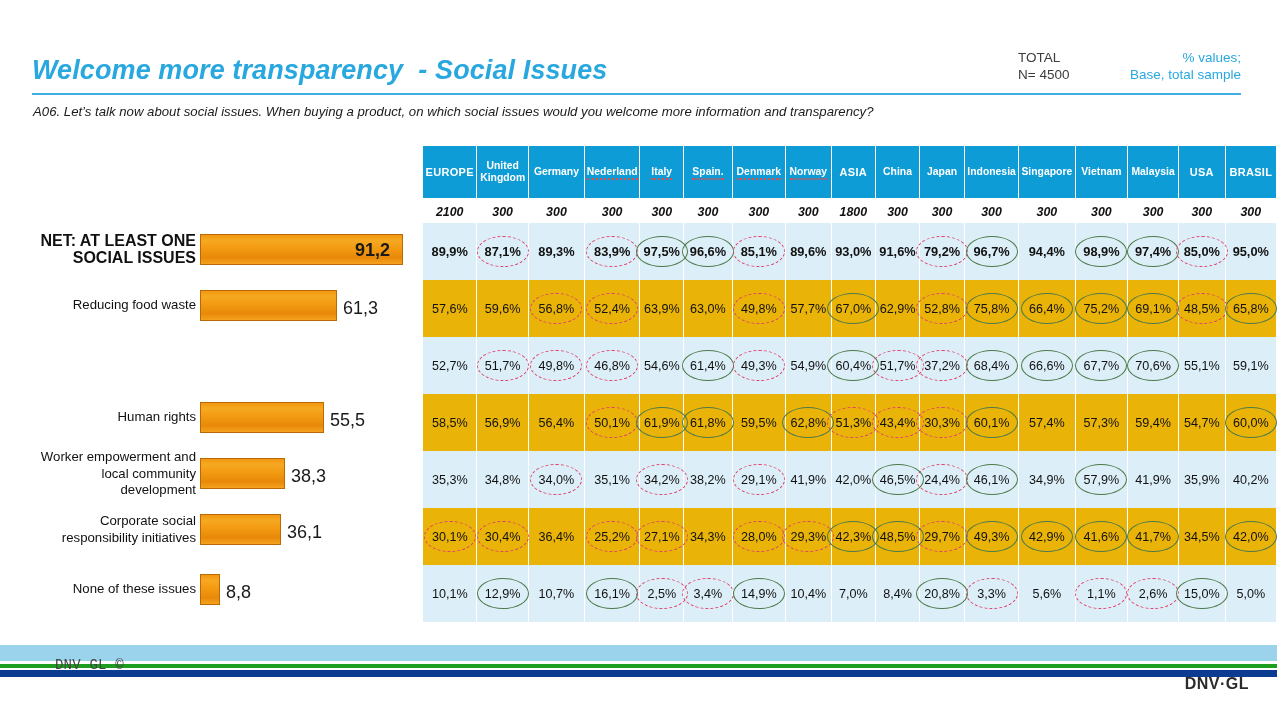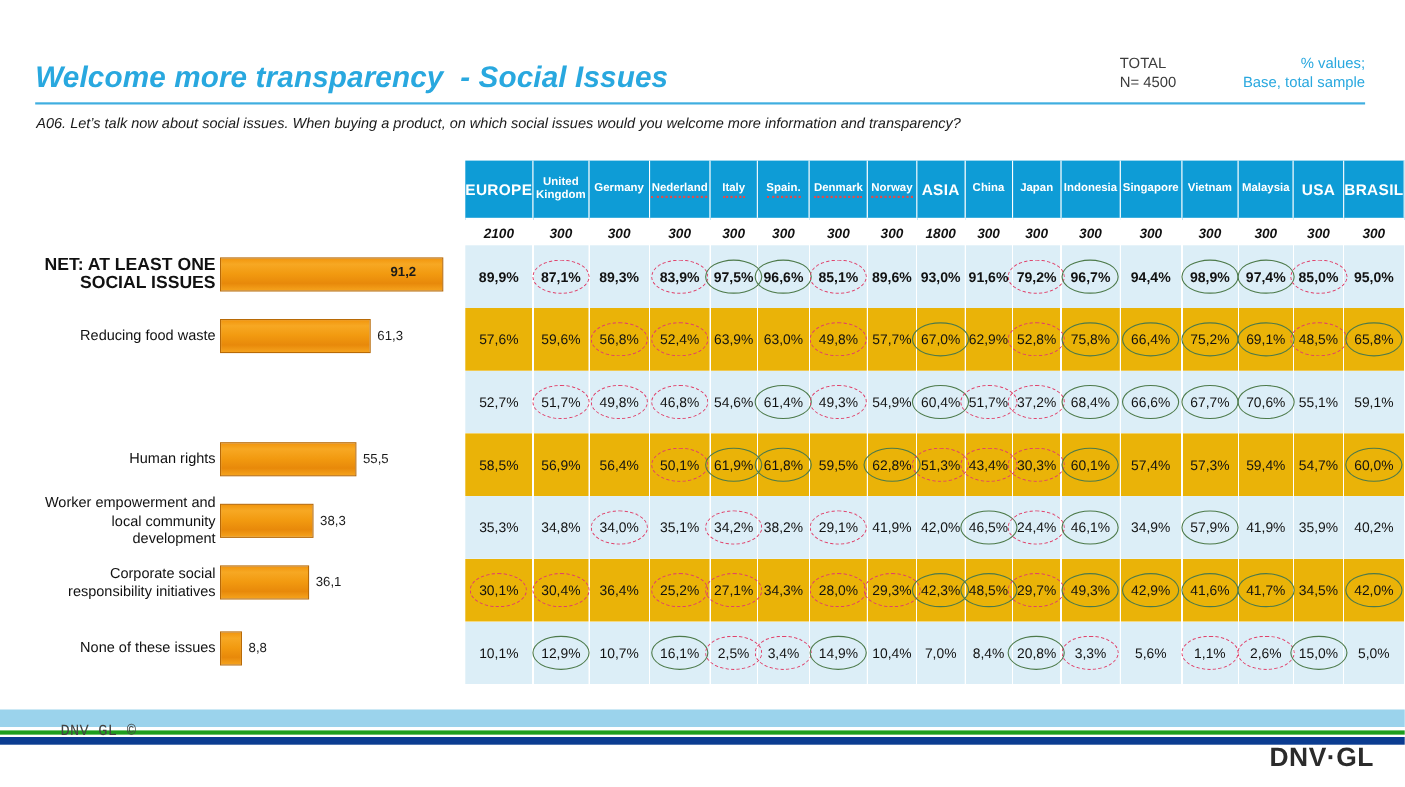--- a/index.html
+++ b/index.html
@@ -37,37 +37,37 @@
     position:absolute;right:224px;width:195px;text-align:right;
     font-size:13.2px;color:#111;line-height:16.5px;
   }
   .bar-label.bold{font-weight:bold;font-size:16px;}
   .bar{
     position:absolute;left:200px;height:31px;
     background:linear-gradient(to bottom,#F2960E 0%,#F7A823 18%,#F29A10 48%,#E8890A 78%,#F5A21C 100%);
     border:1px solid #B86A06;box-sizing:border-box;
   }
   .bar-val{
-    position:absolute;font-size:12px;color:#1a1a1a;
+    position:absolute;font-size:18px;color:#1a1a1a;
   }
   .bar-val.inside{font-weight:bold;color:#1a1a1a;}
   
   #table-wrap{position:absolute;left:423px;top:146px;}
   table.grid{border-collapse:collapse;table-layout:fixed;}
   table.grid td{
     padding:0;margin:0;text-align:center;vertical-align:middle;
     border-right:1px solid #ffffff;
   }
   
   tr.hdr td{
     background:#0E9CD6;color:#ffffff;
     font-size:10.4px;font-weight:bold;height:52px;line-height:12px;
     border-bottom:3px solid #ffffff;
   }
-  tr.hdr td.major{font-size:14px;letter-spacing:0.3px;}
+  tr.hdr td.major{font-size:11px;letter-spacing:0.3px;}
   .sq{
     border-bottom:2px dotted #E04B4B;padding-bottom:1px;
   }
   
   tr.base td{
     background:#ffffff;color:#111;font-style:italic;font-weight:bold;
     font-size:12.4px;height:22px;border-right:1px solid #ffffff;
   }
   
   tr.data td{
@@ -88,21 +88,21 @@
   #band-light{position:absolute;left:0;top:645px;width:1277px;height:16px;background:#9BD3EC;}
   #band-white{position:absolute;left:0;top:661px;width:1277px;height:3px;background:#ffffff;}
   #band-green{position:absolute;left:0;top:664px;width:1277px;height:4px;background:#1E9E1E;}
   #band-white2{position:absolute;left:0;top:668px;width:1277px;height:2px;background:#ffffff;}
   #band-blue{position:absolute;left:0;top:670px;width:1277px;height:7px;background:#0B3C91;}
   #copyright{
     position:absolute;left:55px;top:657px;font-size:14px;color:#444;
     font-family:Liberation Mono, monospace;letter-spacing:0.2px;
   }
   #logo{
-    position:absolute;right:28px;top:675px;font-size:24px;font-weight:bold;
+    position:absolute;right:28px;top:675px;font-size:16px;font-weight:bold;
     color:#2b2b2b;letter-spacing:0.5px;
   }
 </style>
 </head>
 <body>
 
 <div id="slide-title">Welcome more transparency  - Social Issues</div>
 <div id="title-rule"></div>
 
 <div id="total-block">

